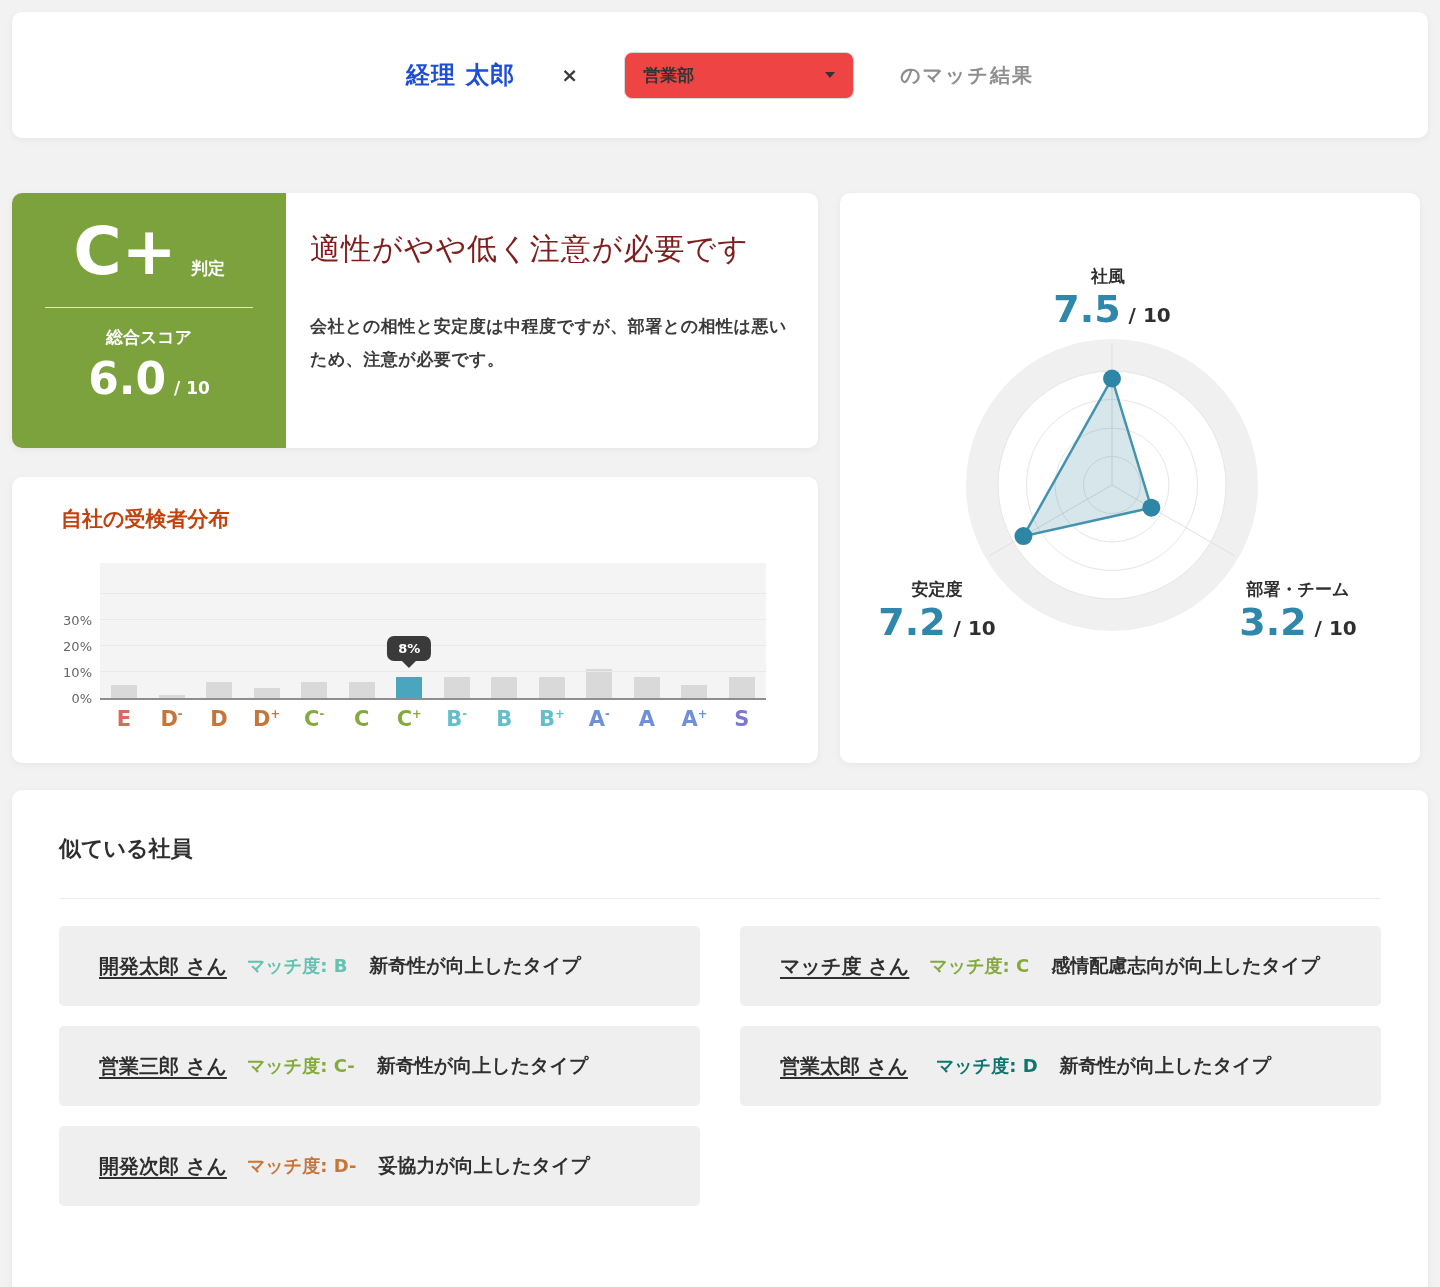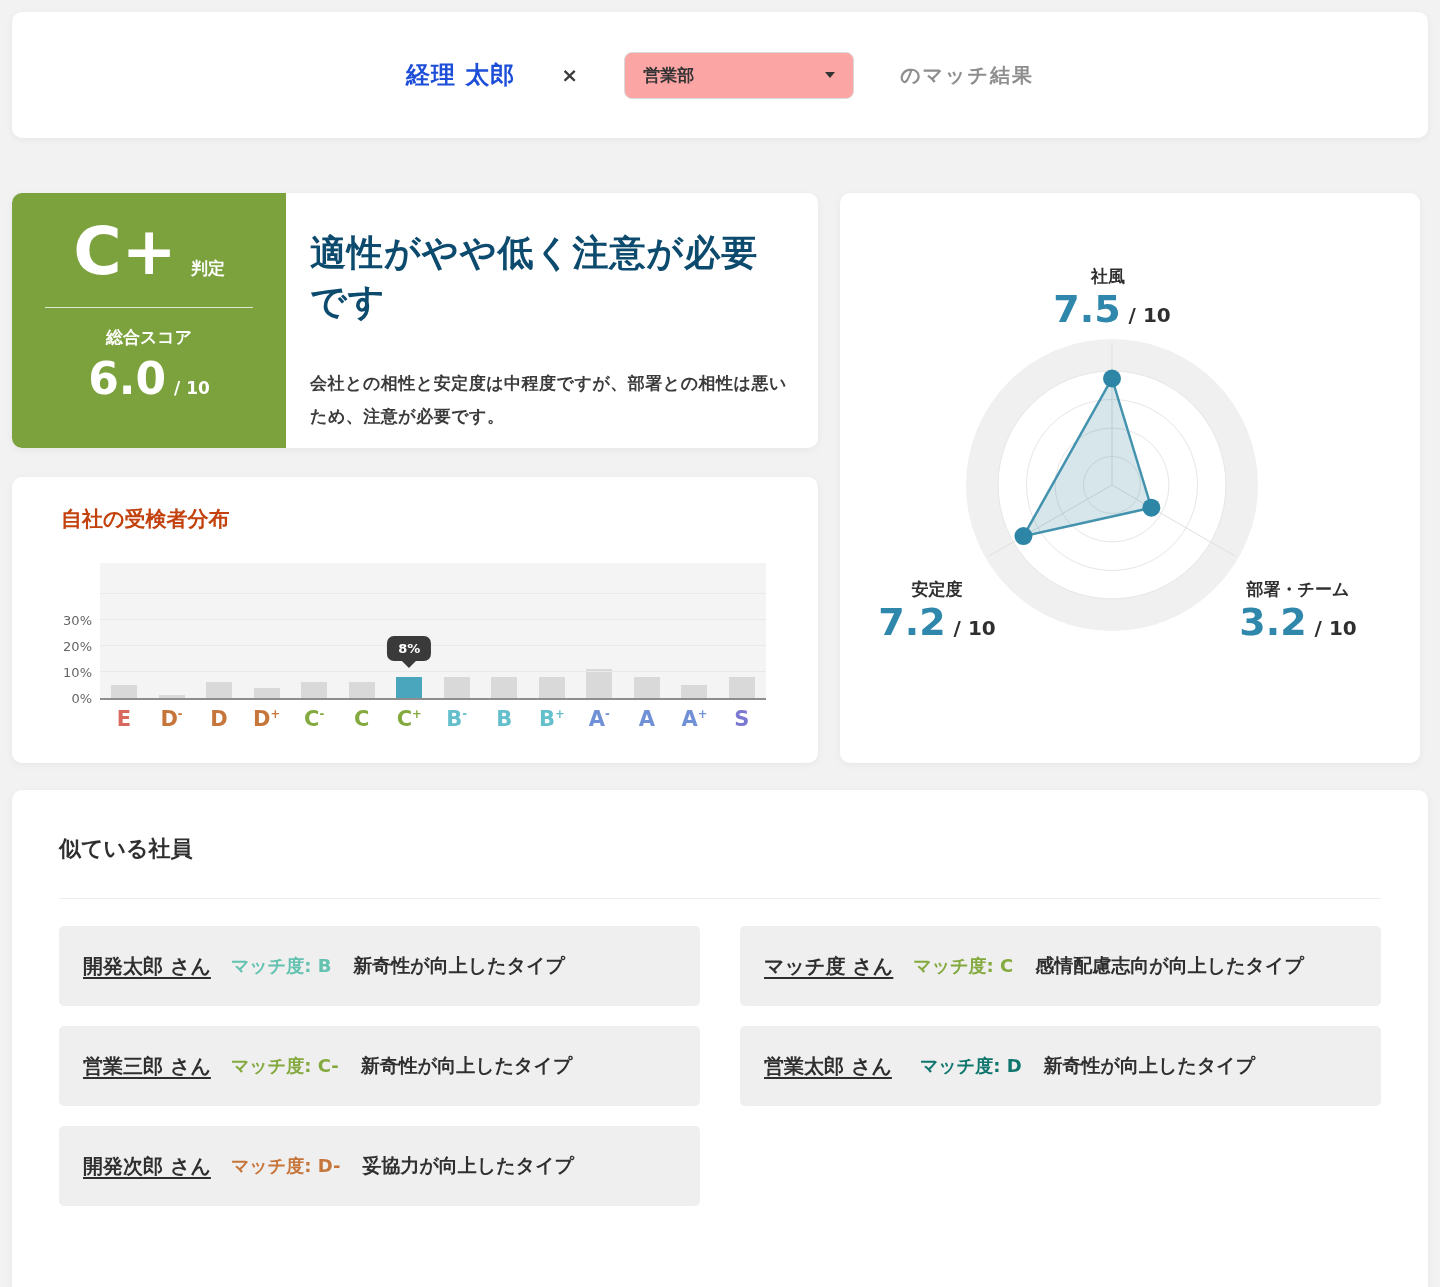--- a/index.html
+++ b/index.html
@@ -19,21 +19,21 @@
   }
 
   
   .header-card { left:12px; top:12px; width:1416px; height:126px;
     display:flex; align-items:center; justify-content:center; }
   .header-name { color:#1d4ed8; font-size:24px; font-weight:700; letter-spacing:1px; }
   .header-x { color:#3a3a3a; font-size:20px; font-weight:700; margin:0 46px; }
   .dept-select {
     width:230px; height:47px; border:1px solid #d9d9d9; border-radius:8px;
     display:flex; align-items:center; justify-content:space-between;
-    padding:0 18px; cursor:pointer; background:#fca5a5;
+    padding:0 18px; cursor:pointer; background:#ef4444;
   }
   .dept-select .val { font-size:17px; color:#333; font-weight:600; }
   .caret { width:0; height:0; border-left:5px solid transparent;
     border-right:5px solid transparent; border-top:6px solid #333; }
   .header-suffix { color:#8e8e8e; font-size:20px; font-weight:600; margin-left:46px; letter-spacing:2px;text-align:right; }
 
   
   .summary-card { left:12px; top:193px; width:806px; height:255px; }
   .grade-block {
     position:absolute; left:0; top:0; width:274px; height:255px;
@@ -41,21 +41,21 @@
   }
   .grade-row { margin-top:26px; display:flex; align-items:baseline; justify-content:center; }
   .grade-big { font-size:66px; font-weight:700; line-height:1; }
   .grade-small { font-size:17px; font-weight:700; margin-left:14px; }
   .grade-divider { width:208px; height:1px; background:rgba(255,255,255,0.75); margin:22px auto 18px auto; }
   .score-label { font-size:17px; font-weight:700; }
   .score-row { margin-top:8px; display:flex; align-items:baseline; justify-content:center; }
   .score-val { font-size:44px; font-weight:700; line-height:1; }
   .score-denom { font-size:17px; font-weight:700; margin-left:8px; }
   .summary-text { position:absolute; left:298px; top:36px; right:30px; }
-  .summary-title { font-size:36px; font-weight:700; color:#0c4a6e; letter-spacing:1px; }
+  .summary-title { font-size:30px; font-weight:400; color:#7f1d1d; letter-spacing:1px; }
   .summary-desc { margin-top:40px; font-size:17px; font-weight:600; color:#3b3b3b;
     line-height:1.95; max-width:500px; letter-spacing:0.5px; }
 
   
   .dist-card { left:12px; top:477px; width:806px; height:286px; }
   .dist-title { position:absolute; left:49px; top:28px; font-size:21px; color:#c2410c; font-weight:600; }
   .plot { position:absolute; left:88px; top:86px; width:666px; height:137px;
     background:#f4f4f5; border-bottom:2px solid #8e8e8e; }
   .gridline { position:absolute; left:0; width:100%; height:1px; background:#e9e9ea; }
   .ytick { position:absolute; right:calc(100% + 8px); font-size:13px; color:#666;
@@ -83,21 +83,21 @@
   .axis-score .num { color:#2f87ab; font-size:38px; font-weight:700; }
   .axis-score .den { color:#2f2f2f; font-size:20px; font-weight:700; margin-left:8px; }
 
   
   .similar-card { left:12px; top:790px; width:1416px; height:540px; }
   .similar-heading { position:absolute; left:47px; top:44px; font-size:22px; font-weight:700; color:#2f2f2f; }
   .similar-divider { position:absolute; left:47px; right:47px; top:108px; height:1px; background:#ededee; }
   .similar-grid { position:absolute; left:47px; right:47px; top:136px;
     display:grid; grid-template-columns:1fr 1fr; column-gap:40px; row-gap:20px; }
   .sim-item { height:80px; background:#efefef; border-radius:5px;
-    display:flex; align-items:center; padding-left:24px; }
+    display:flex; align-items:center; padding-left:40px; }
   .sim-name { font-size:20px; font-weight:700; color:#2f2f2f;
     text-decoration:underline; text-decoration-thickness:2px; text-underline-offset:4px;
     margin-right:20px; cursor:pointer; white-space:nowrap; }
   .sim-match { font-size:18px; font-weight:700; margin-right:22px; white-space:nowrap; }
   .sim-type { font-size:19px; font-weight:700; color:#2f2f2f; white-space:nowrap; }
 </style>
 </head>
 <body>
 
 <div class="card header-card">

